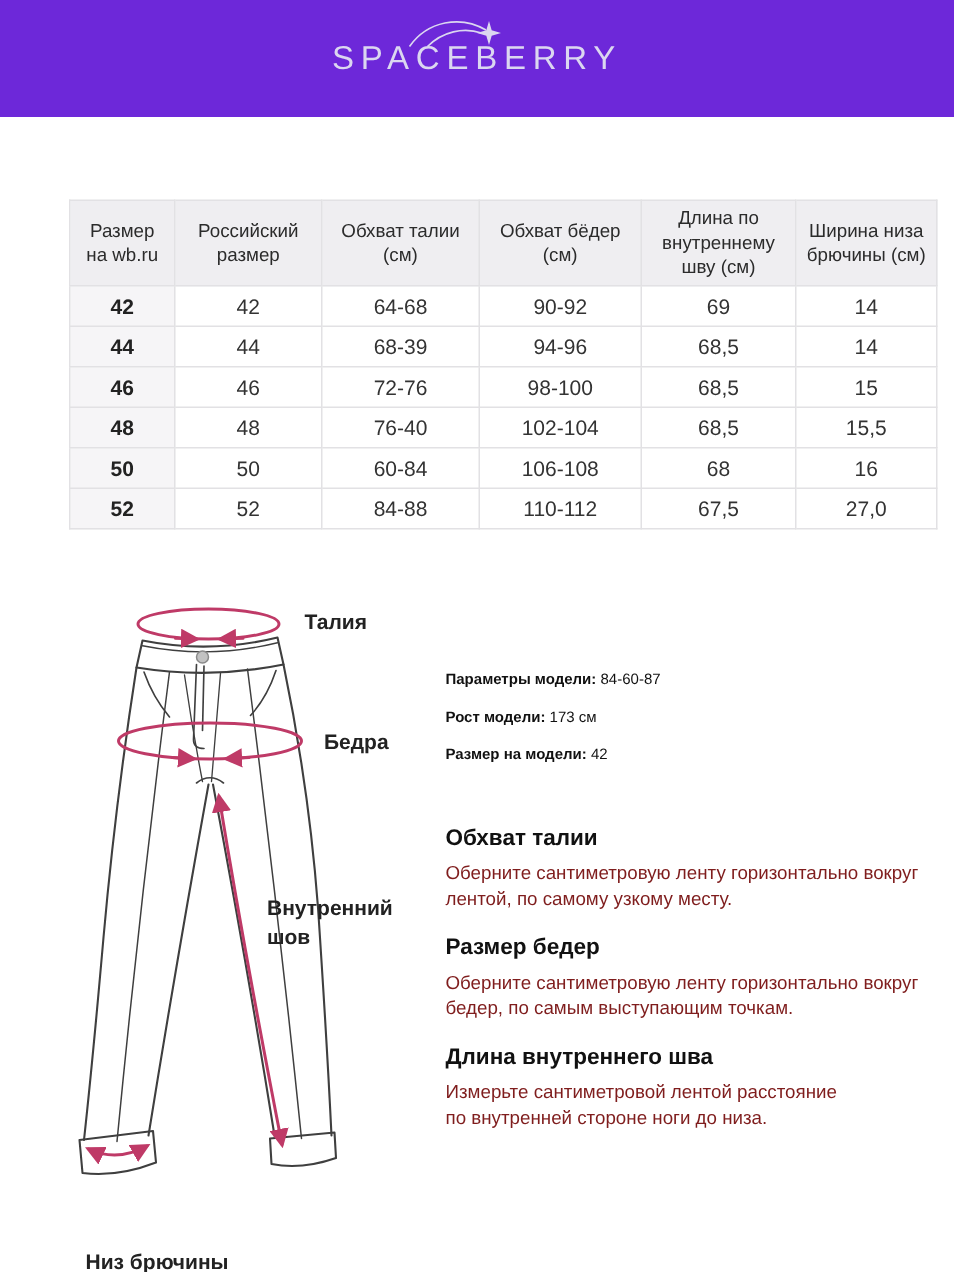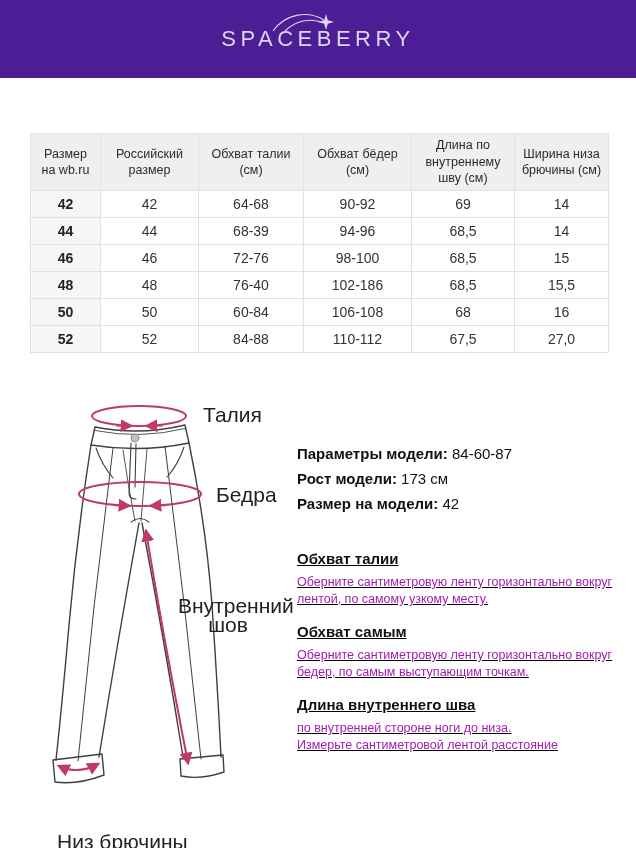--- a/index.html
+++ b/index.html
@@ -5,67 +5,67 @@
   * { margin:0; padding:0; box-sizing:border-box; }
   body { background:#ffffff; }
   .page {
     position:relative; width:636px; height:848px; background:#ffffff;
     font-family:"Liberation Sans", sans-serif; overflow:hidden;
   }
 
   
   .brand-bar {
     position:absolute; top:0; left:0; width:636px; height:78px;
-    background:#4c1d95; display:flex; align-items:center; justify-content:center;
+    background:#6d28d9; display:flex; align-items:center; justify-content:center;
   }
   .logo { position:relative; display:inline-block; }
   .logo-text {
     color:#dbd7f0; font-size:22px; letter-spacing:4.5px; font-weight:400;
     font-family:"Liberation Sans", sans-serif;
   }
   .comet { position:absolute; left:48px; top:-17px; width:66px; height:26px; }
 
   
   table.size-table {
-    position:absolute; left:30px; top:133px; width:578px;
+    position:absolute; left:46px; top:133px; width:578px;
     border-collapse:collapse; table-layout:fixed;
   }
   .size-table th, .size-table td {
     border:1px solid #e2e1e4; text-align:center; vertical-align:middle;
   }
   .size-table thead th {
     background:#efeef1; font-weight:400; font-size:12.5px; line-height:1.32;
     color:#2b2b2b; height:57px; padding:3px 5px;
   }
   .size-table tbody td {
     background:#ffffff; font-size:14px; color:#333333; height:27px; padding:2px 4px;
   }
   .size-table tbody td.rowhead {
     background:#f6f5f7; font-weight:700; color:#222222;
   }
 
   
   .figure-svg { position:absolute; left:25px; top:385px; width:245px; height:425px; }
   .fig-label {
-    position:absolute; font-size:21px; color:#222222; line-height:19px; white-space:nowrap;
+    position:absolute; font-size:14px; color:#222222; line-height:19px; white-space:nowrap;font-weight:bold;
   }
   .lbl-waist  { left:203px; top:405px; }
   .lbl-hips   { left:216px; top:485px; }
   .lbl-inseam { left:178px; top:596px; white-space:normal; width:100px; }
-  .lbl-inseam span { display:block;text-align:center; }
+  .lbl-inseam span { display:block; }
   .lbl-hem    { left:57px;  top:792px;margin-top:40px; }
 
   
   .info-col { position:absolute; left:297px; top:441px; width:320px; }
-  .param-line { font-size:15px; line-height:25px; color:#111111; }
+  .param-line { font-size:10px; line-height:25px; color:#111111; }
   .param-line .b { font-weight:700; }
   .guides { margin-top:33px; }
-  .guide { margin-bottom:14px;text-decoration:underline; }
+  .guide { margin-bottom:14px; }
   .guide h3 { font-size:15px; font-weight:700; color:#111111; line-height:19px; margin-bottom:6px; }
-  .guide p { font-size:12.5px; line-height:17px; color:#a21caf; }
+  .guide p { font-size:12.5px; line-height:17px; color:#7f1d1d; }
   .guide p span { display:block; }
 </style>
 </head>
 <body>
 
 <div class="page">
 
   <header class="brand-bar">
     <div class="logo">
       <svg class="comet" viewBox="0 0 66 26">
@@ -118,21 +118,21 @@
         <td>46</td>
         <td>72-76</td>
         <td>98-100</td>
         <td>68,5</td>
         <td>15</td>
       </tr>
       <tr>
         <td class="rowhead">48</td>
         <td>48</td>
         <td>76-40</td>
-        <td>102-186</td>
+        <td>102-104</td>
         <td>68,5</td>
         <td>15,5</td>
       </tr>
       <tr>
         <td class="rowhead">50</td>
         <td>50</td>
         <td>60-84</td>
         <td>106-108</td>
         <td>68</td>
         <td>16</td>
@@ -223,29 +223,29 @@
 
     <div class="guides">
       <div class="guide">
         <h3>Обхват талии</h3>
         <p>
           <span>Оберните сантиметровую ленту горизонтально вокруг</span>
           <span>лентой, по самому узкому месту.</span>
         </p>
       </div>
       <div class="guide">
-        <h3>Обхват самым</h3>
+        <h3>Размер бедер</h3>
         <p>
           <span>Оберните сантиметровую ленту горизонтально вокруг</span>
           <span>бедер, по самым выступающим точкам.</span>
         </p>
       </div>
       <div class="guide">
         <h3>Длина внутреннего шва</h3>
         <p>
+          <span>Измерьте сантиметровой лентой расстояние</span>
           <span>по внутренней стороне ноги до низа.</span>
-          <span>Измерьте сантиметровой лентой расстояние</span>
         </p>
       </div>
     </div>
   </div>
 
 </div>
 
 </body></html>

